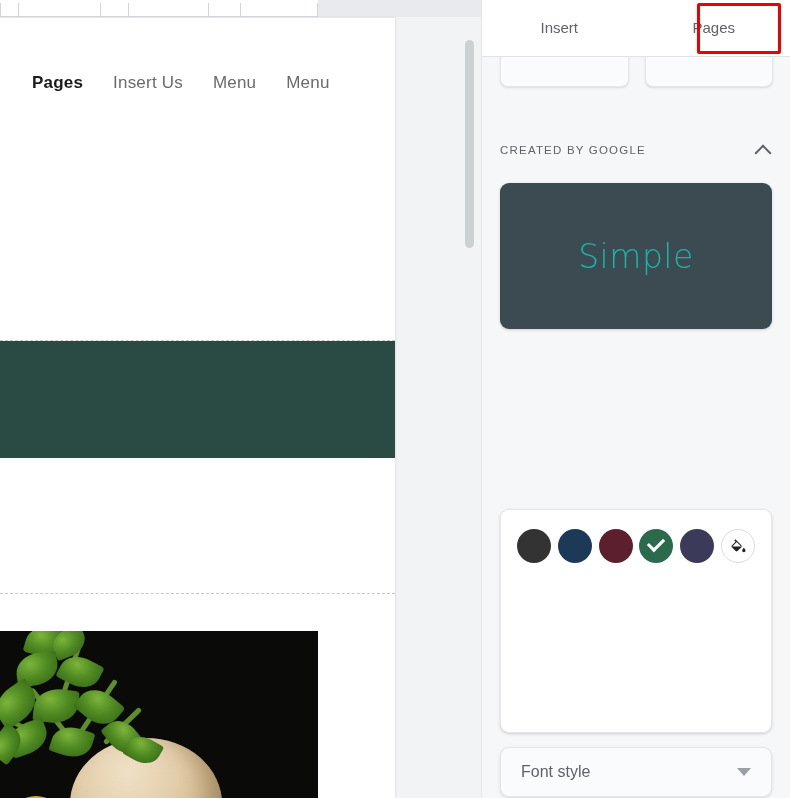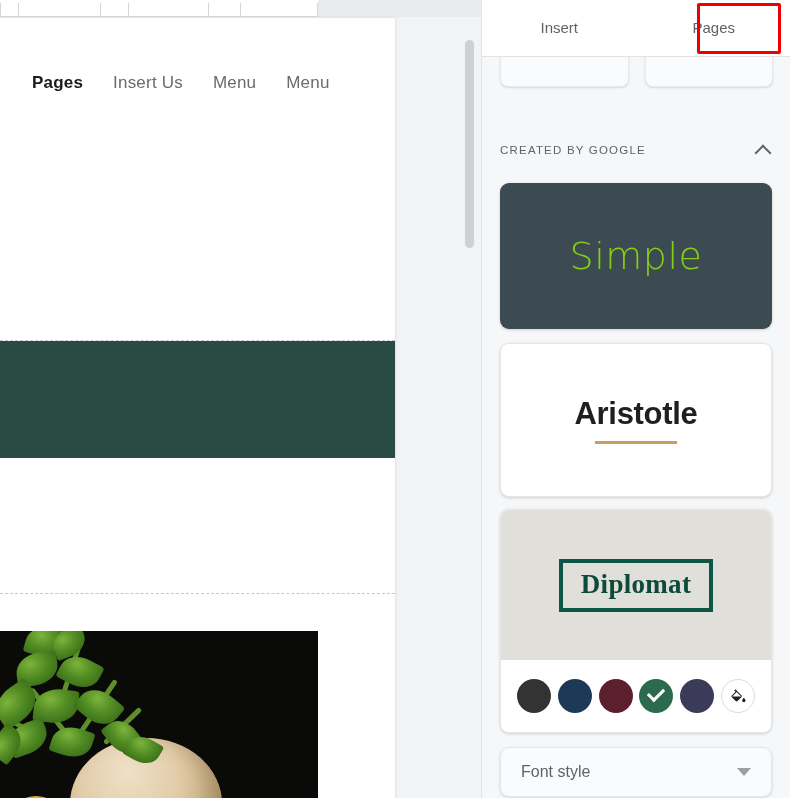--- a/index.html
+++ b/index.html
@@ -242,22 +242,22 @@
     box-shadow: 0 1px 3px rgba(60,64,67,.22);
     overflow: hidden;
   }
 
   .card-simple {
     top: 126px; height: 146px;
     background: #3c4b52;
     display: flex; align-items: center; justify-content: center;
   }
   .card-simple .thumb-label {
-    font-size: 38px;
-    color: #84cc16;
+    font-size: 33px;
+    color: #14b8a6;
     font-weight: 300;
     letter-spacing: .5px;
     font-family: "DejaVu Sans", sans-serif;
   }
 
   .card-aristotle {
     top: 286px; height: 154px;
     background: #ffffff;
     border: 1px solid #e4e6e8;
     display: flex; flex-direction: column;
@@ -424,31 +424,22 @@
 
       <div class="section-header">
         <span class="section-title">CREATED BY GOOGLE</span>
         <span class="chevron-up"></span>
       </div>
 
       <div class="theme-card card-simple">
         <span class="thumb-label">Simple</span>
       </div>
 
-      <div class="theme-card card-aristotle">
-        <span class="thumb-label">Aristotle</span>
-        <span class="gold-rule"></span>
-      </div>
 
       <div class="theme-card card-diplomat">
-        <div class="diplomat-thumb">
-          <div class="diplomat-box">
-            <span class="thumb-label">Diplomat</span>
-          </div>
-        </div>
         <div class="swatch-row">
           <span class="swatch" style="background:#333333;"></span>
           <span class="swatch" style="background:#1c3a57;"></span>
           <span class="swatch" style="background:#5c1f2e;"></span>
           <span class="swatch selected" style="background:#2c6a4d;"></span>
           <span class="swatch" style="background:#3b3a59;"></span>
           <span class="swatch custom">
             <svg width="20" height="20" viewBox="0 0 24 24">
               <path d="M16.6 11.6 8.9 3.9 7.5 5.3l1.6 1.6-4.5 4.5c-.6.6-.6 1.5 0 2.1l4.6 4.6c.3.3.7.4 1.1.4s.8-.1 1.1-.4l4.6-4.6c.6-.6.6-1.5 0-2.3zM5.2 12.6 10.5 7.3l5.3 5.3H5.2z" fill="#202124"></path>
               <path d="M19 14s-2 2.2-2 3.4c0 1.1.9 2 2 2s2-.9 2-2c0-1.2-2-3.4-2-3.4z" fill="#202124"></path>

